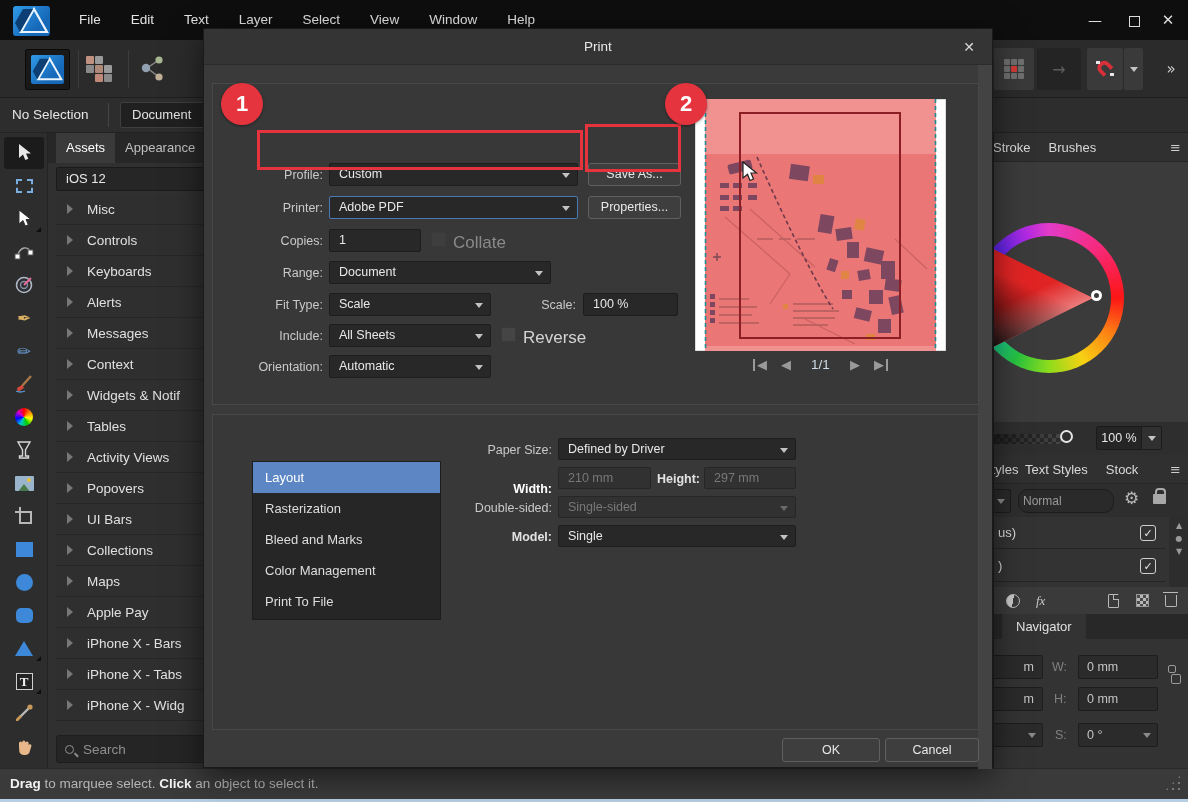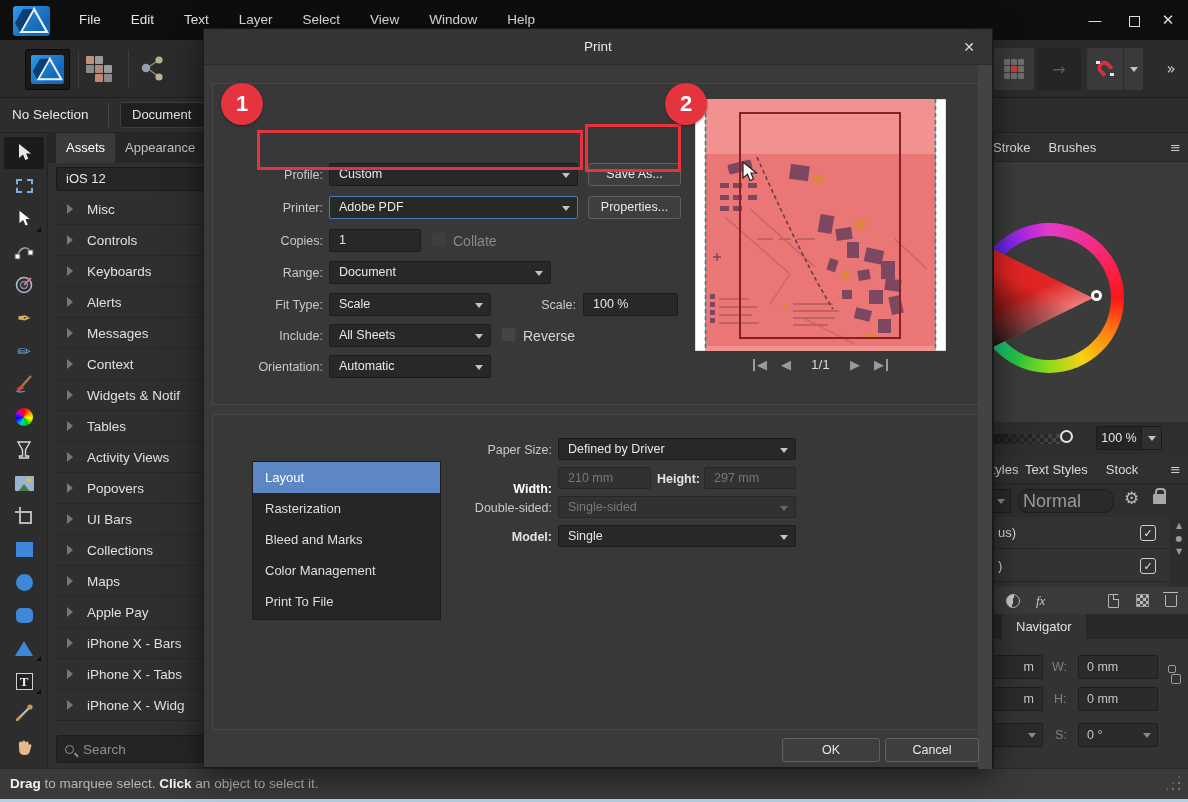--- a/index.html
+++ b/index.html
@@ -129,21 +129,21 @@
   #zoom-value { position:absolute; left:102px; top:4px; width:46px; height:24px; background:#252525; border:1px solid #1b1b1b;
     border-radius:2px 0 0 2px; color:#e6e6e6; font-size:12.5px; text-align:center; line-height:22px; }
   #zoom-caret { position:absolute; left:148px; top:4px; width:20px; height:24px; background:#303030; border:1px solid #1b1b1b;
     border-left:none; border-radius:0 2px 2px 0; display:flex; align-items:center; justify-content:center; }
   #styles-tabs { top:322px; }
   #styles-clip { position:absolute; left:-20px; }
   #blend-row { position:absolute; left:0; top:352px; width:195px; height:32px; background:#2e2e2e; }
   #blend-stub { position:absolute; left:-19px; top:4px; width:36px; height:24px; background:#2a2a2a; border:1px solid #1c1c1c; border-radius:2px; }
   #blend-stub .caret-down { position:absolute; right:5px; top:9px; border-top-color:#8a8a8a; }
   #blend-dd { position:absolute; left:24px; top:4px; width:96px; height:24px; background:#2a2a2a; border:1px solid #1c1c1c;
-    border-radius:10px; color:#9a9a9a; font-size:18px; line-height:22px; padding:0 4px; }
+    border-radius:10px; color:#9a9a9a; font-size:12px; line-height:22px; padding:0 4px; }
   #gear-icon { position:absolute; left:130px; top:3px; font-size:17px; color:#b8b8b8; }
   #lock-icon { position:absolute; left:159px; top:9px; width:13px; height:10px; background:#a8a8a8; border-radius:1px; }
   #lock-icon::before { content:""; position:absolute; left:2px; top:-6px; width:7px; height:7px;
     border:2px solid #a8a8a8; border-bottom:none; border-radius:4px 4px 0 0; }
   #layers-area { position:absolute; left:0; top:384px; width:195px; height:70px; background:#333; }
   .layer-row { position:absolute; left:0; width:172px; height:32px; border-bottom:1px solid #252525;
     display:flex; align-items:center; }
   .layer-label { font-size:13px; color:#dcdcdc; padding-left:4px; }
   .layer-check { position:absolute; right:10px; width:16px; height:16px; border:1.5px solid #cfcfcf; border-radius:3px;
     color:#e8e8e8; font-size:11px; text-align:center; line-height:15px; }
@@ -194,21 +194,21 @@
   .lbl { position:absolute; color:#c9c9c9; font-size:12.5px; text-align:right; }
   .dd, .inp, .btn { position:absolute; background:#282828; border:1px solid #1d1d1d; border-radius:2px;
     color:#e8e8e8; font-size:12.5px; line-height:21px; padding:0 9px; height:23px; white-space:nowrap; }
   .dd::after { content:""; position:absolute; right:7px; top:9px; width:0; height:0;
     border-left:4px solid transparent; border-right:4px solid transparent; border-top:5px solid #c3c3c3; }
   .dd.disabled, .inp.disabled { color:#787878; background:#313131; border-color:#262626; }
   .dd.disabled::after { border-top-color:#6a6a6a; }
   .btn { background:#3e3e3e; border:1px solid #606060; border-radius:3px; text-align:center; padding:0; }
   .chk { position:absolute; width:15px; height:15px; background:#454545; border:1px solid #3a3a3a; border-radius:2px; }
   .chk.dim { background:#3e3e3e; }
-  .chk-lbl { position:absolute; font-size:14px; }
+  .chk-lbl { position:absolute; font-size:17px; }
   #printer-dd { border:1px solid #4a7ab5; }
   #sections-list { position:absolute; left:39px; top:46px; width:189px; height:159px; background:#262626; border:1px solid #1d1d1d; }
   .sec-item { height:31px; line-height:31px; padding-left:12px; font-size:13px; color:#dedede; }
   .sec-item.sel { background:#5d86c4; color:#fff; }
   #ok-btn { left:578px; top:709px; width:98px; height:24px; line-height:22px; }
   #cancel-btn { left:681px; top:709px; width:94px; height:24px; line-height:22px; }
 
   
   #preview { position:absolute; left:491px; top:70px; width:251px; height:252px; }
   #preview-nav { position:absolute; left:491px; top:322px; width:251px; height:26px; display:flex;

